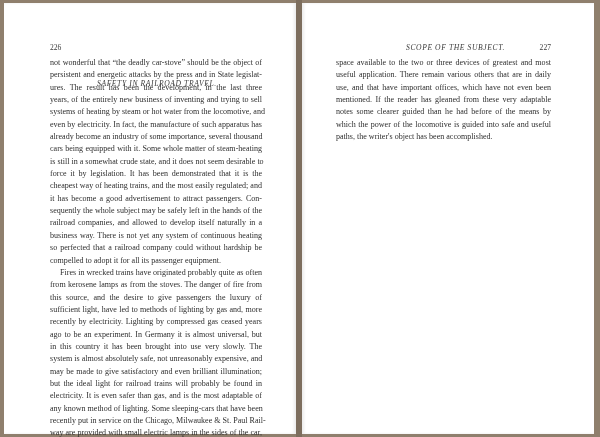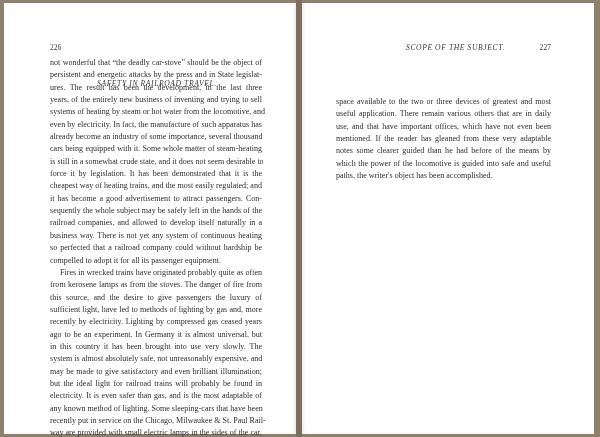--- a/index.html
+++ b/index.html
@@ -7,21 +7,21 @@
          font-family:"Liberation Serif", "DejaVu Serif", serif; }
   .page { position:absolute; top:3px; height:431px; background:#ffffff; }
   .page.left { left:4px; width:292px; box-shadow: inset -2px 0 3px rgba(0,0,0,0.08); }
   .page.right { left:302px; width:292px; box-shadow: inset 2px 0 3px rgba(0,0,0,0.08); }
   .gutter { position:absolute; left:296px; top:0; width:6px; height:437px; background:#7d6e5e; }
   .header { position:absolute; top:40px; font-size:7.6px; color:#3a3a3a; white-space:nowrap; }
   .header .num { position:absolute; top:0; font-style:normal; }
   .header .title { position:absolute; top:0; font-style:italic; letter-spacing:0.6px; }
   .body { position:absolute; top:54px; width:212px; font-size:8.05px; line-height:12.35px; color:#2e2e2e; }
   .left .body { left:46px; }
-  .right .body { left:34px; width:215px;margin-top:39px; }
+  .right .body { left:34px; width:215px; }
   .line { display:block; text-align:justify; text-align-last:justify; white-space:nowrap; height:12.35px; overflow:visible; }
   .line.last { text-align-last:left; }
   .line.indent { padding-left:10px; }
 </style>
 </head>
 <body>
 
 <div class="gutter"></div>
 
 <div class="page left">

